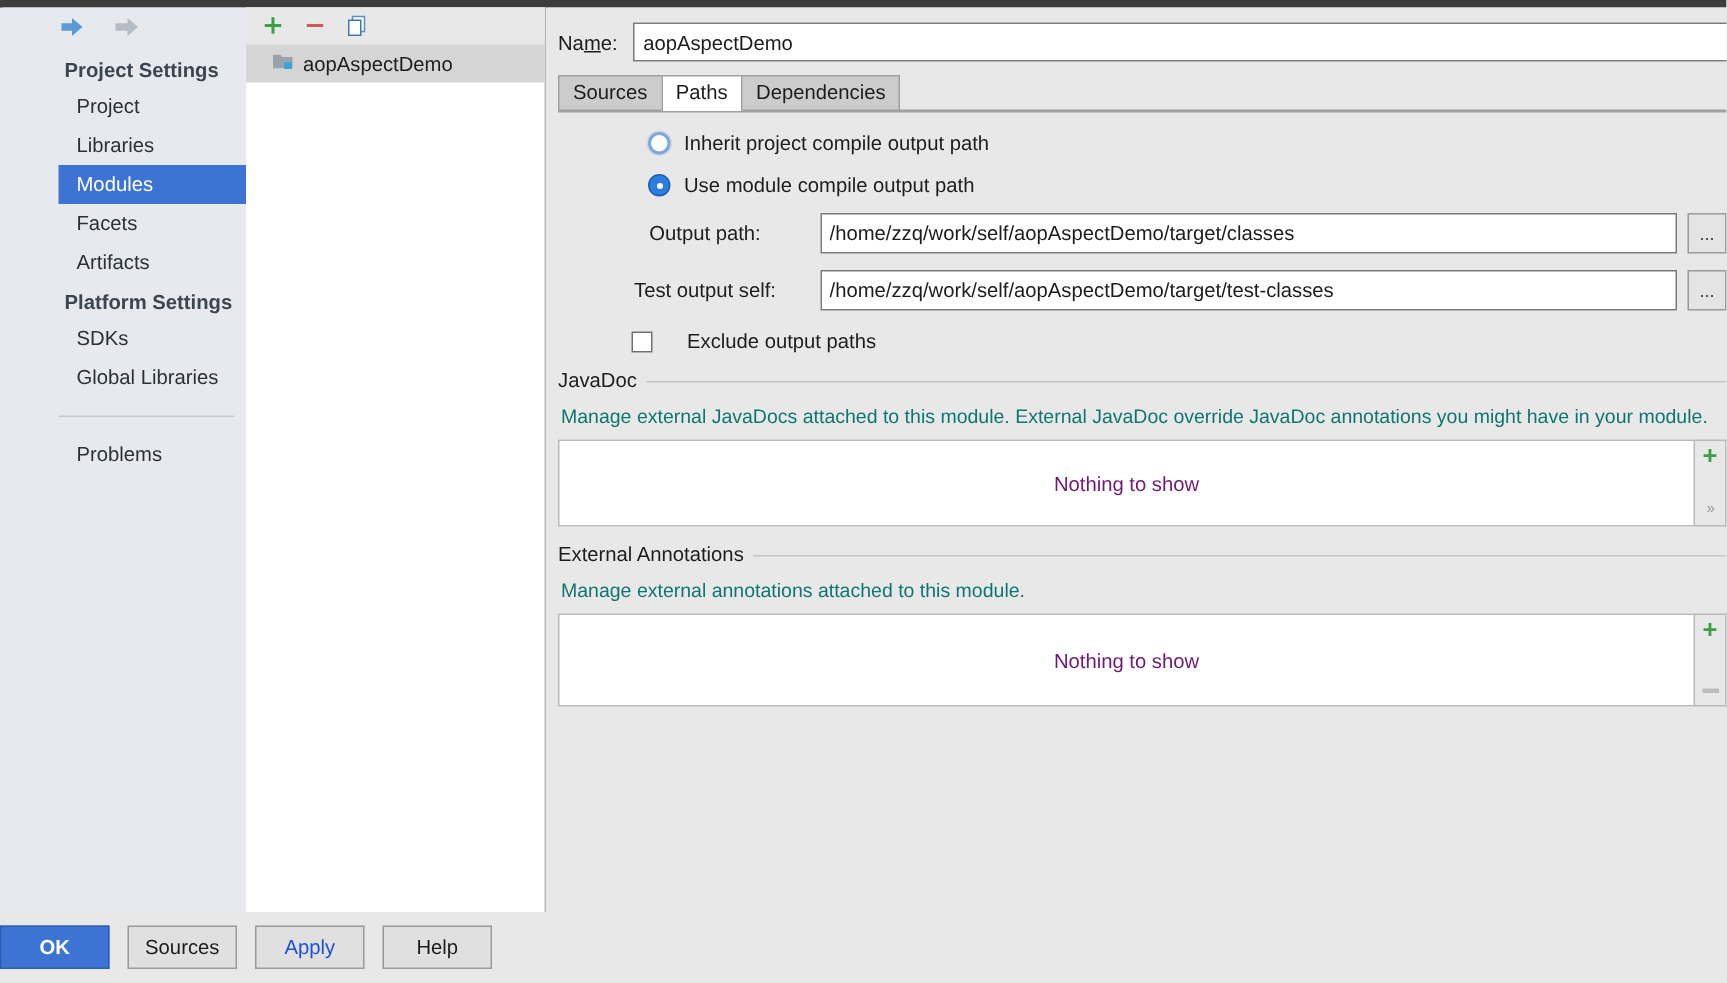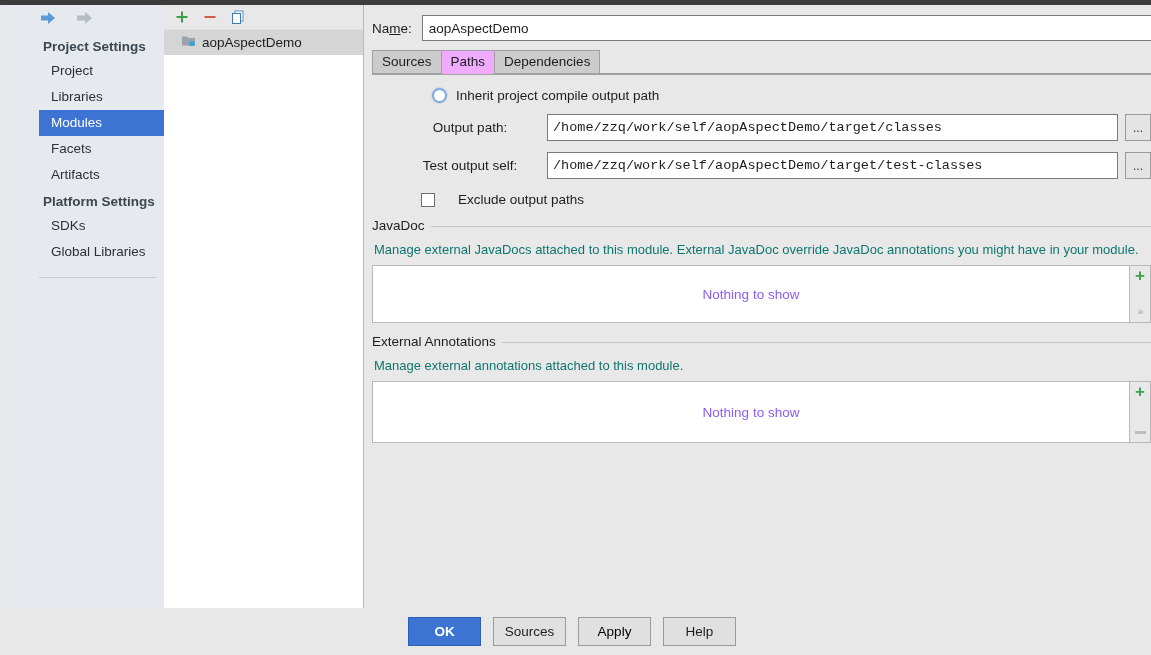--- a/index.html
+++ b/index.html
@@ -147,21 +147,21 @@
     border-bottom: none;
     background: #cccccc;
     padding: 3px 9px 4px 9px;
     font-size: 13.5px;
     line-height: 16px;
     cursor: default;
     margin-right: -1px;
     position: relative;
   }
   .tab.active {
-    background: #f0abfc;
+    background: #ffffff;
     z-index: 2;
   }
   .tab-underline {
     position: absolute;
     left: 7px; right: 0; bottom: 0;
     height: 1px;
     background: #a0a0a0;
   }
   .tab-pane-top {
     height: 1px;
@@ -231,21 +231,21 @@
     width: 140px;
     text-align: center;
     font-size: 13.5px;
     white-space: nowrap;
   }
   .path-input {
     flex: 1;
     height: 27px;
     border: 1px solid #7a7a7a;
     background: #ffffff;
-    font-family: Liberation Mono, monospace;
+    font-family: Liberation Sans, sans-serif;
     font-size: 13.5px;
     padding: 0 5px;
     color: #1d1d1d;
     outline: none;
   }
   .browse-btn {
     flex: 0 0 auto;
     width: 26px; height: 27px;
     border: 1px solid #9a9a9a;
     background: #e4e4e4;
@@ -286,21 +286,21 @@
     display: flex;
     margin-top: 6px;
   }
   .list-box {
     flex: 1;
     background: #ffffff;
     border: 1px solid #b9b9b9;
     display: flex;
     align-items: center;
     justify-content: center;
-    color: #8b5cf6;
+    color: #701a75;
     font-size: 13.5px;
   }
   .list-box.jd { height: 58px; }
   .list-box.ea { height: 62px; }
   .list-side {
     width: 21px;
     border-top: 1px solid #b9b9b9;
     border-right: 1px solid #b9b9b9;
     border-bottom: 1px solid #b9b9b9;
     background: #e8e8e8;
@@ -333,42 +333,42 @@
   }
 
   
   .buttonbar {
     position: absolute;
     left: 0; bottom: 0;
     width: 1151px; height: 47px;
     background: #e8e8e8;
     display: flex;
     align-items: center;
-    justify-content: center;
+    justify-content: flex-start;
     gap: 12px;
     padding-right: 7px;
   }
   .btn {
     min-width: 73px;
     height: 29px;
     border: 1px solid #9a9a9a;
     background: #e0e0e0;
     font-family: "Liberation Sans", sans-serif;
     font-size: 13.5px;
     color: #1d1d1d;
     cursor: default;
     padding: 0 10px;
   }
   .btn.primary {
     background: #3d74d4;
     border: 1px solid #2f5eb4;
     color: #ffffff;
     font-weight: bold;
   }
-  .btn.disabled { color: #000000; }
+  .btn.disabled { color: #1d4ed8; }
 </style>
 </head>
 <body>
 
 <div id="app">
 
   <div class="titlebar-strip"></div>
 
   <div class="sidebar">
 
@@ -391,20 +391,21 @@
     <div class="sb-item selected">Modules</div>
     <div class="sb-item">Facets</div>
     <div class="sb-item">Artifacts</div>
 
     <div class="sb-group">Platform Settings</div>
     <div class="sb-item">SDKs</div>
     <div class="sb-item">Global Libraries</div>
 
     <div class="sb-divider"></div>
 
+    <div class="sb-item">Problems</div>
   </div>
 
   <div class="modules-panel">
 
     <div class="modules-toolbar">
       <span class="tb-icon">
         <svg width="16" height="16" viewBox="0 0 16 16">
           <rect x="7" y="2.5" width="2" height="11" fill="#3aa14a"></rect>
           <rect x="2.5" y="7" width="11" height="2" fill="#3aa14a"></rect>
         </svg>
@@ -448,20 +449,24 @@
     </div>
     <div class="tab-pane-top"></div>
 
     <div class="section">
 
       <div class="radio-row">
         <span class="radio off"></span>
         <span>Inherit project compile output path</span>
       </div>
 
+      <div class="radio-row">
+        <span class="radio on"></span>
+        <span>Use module compile output path</span>
+      </div>
 
       <div class="path-row">
         <span class="path-label">Output path:</span>
         <input class="path-input" type="text" value="/home/zzq/work/self/aopAspectDemo/target/classes" style="">
         <button class="browse-btn">...</button>
       </div>
 
       <div class="path-row">
         <span class="path-label">Test output self:</span>
         <input class="path-input" type="text" value="/home/zzq/work/self/aopAspectDemo/target/test-classes" style="">

